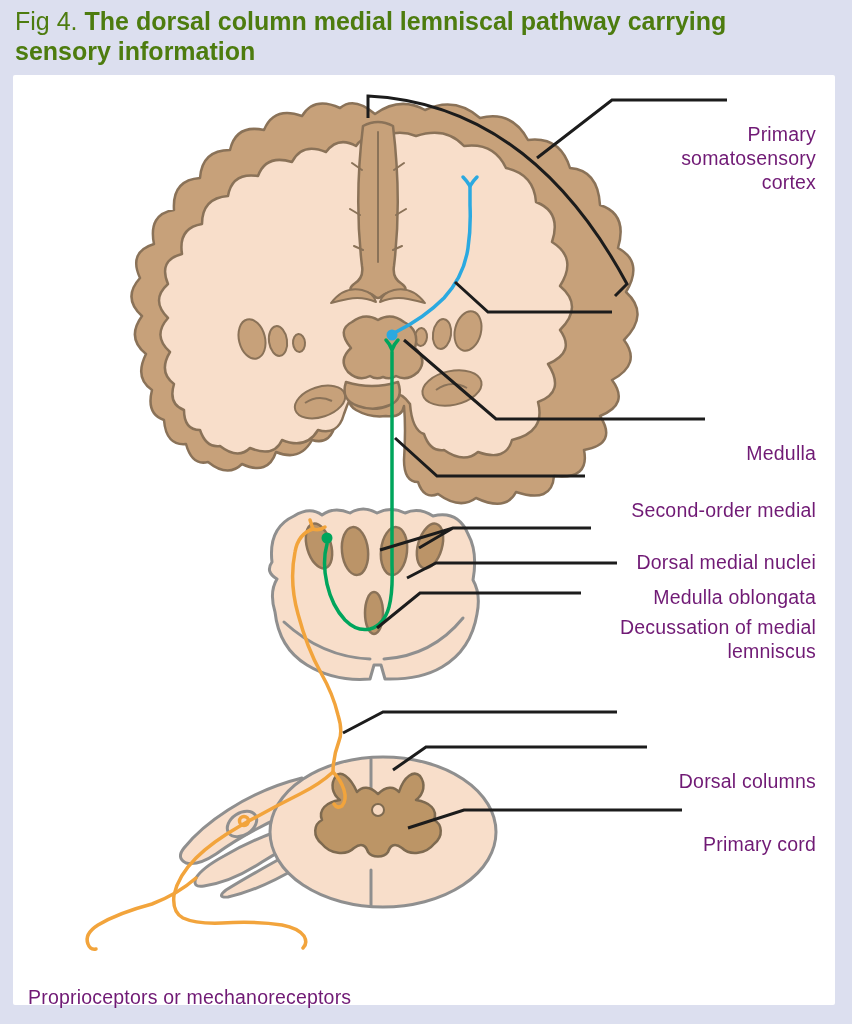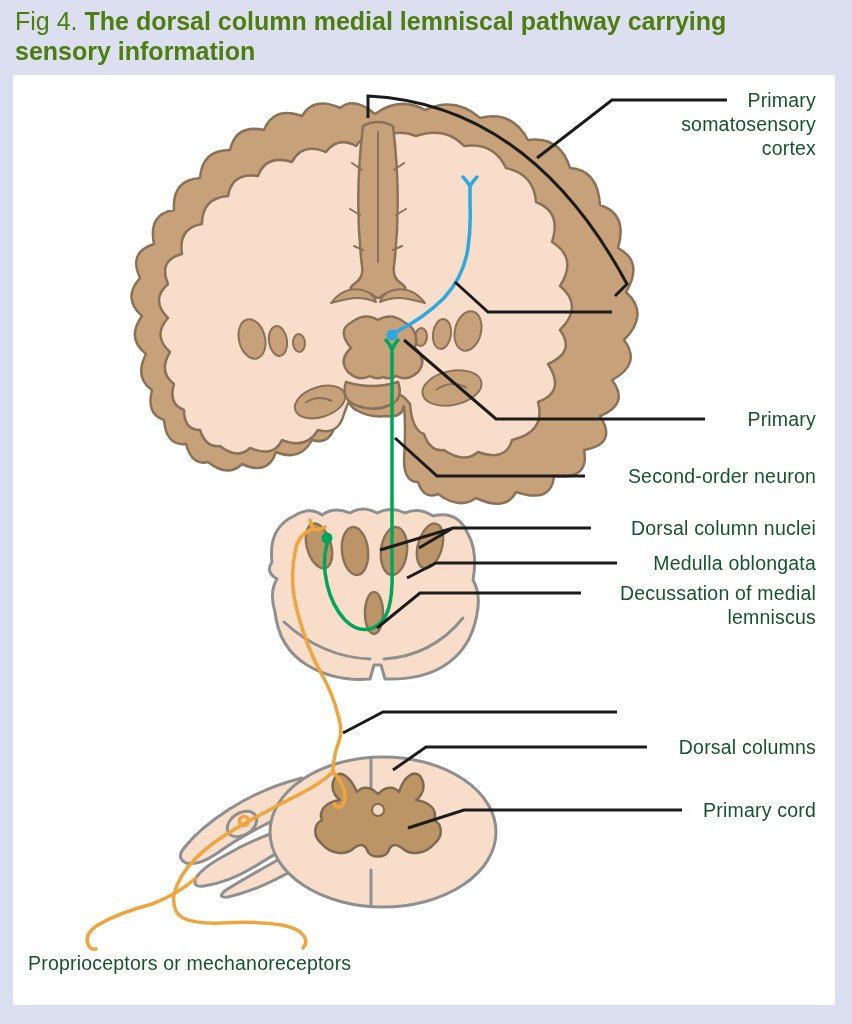--- a/index.html
+++ b/index.html
@@ -16,22 +16,22 @@
   }
   .title .prefix{font-weight:400;}
   .panel{
     position:absolute;left:13px;top:75px;width:822px;height:930px;
     background:#FFFFFF;border-radius:2px;
   }
   .panel svg{position:absolute;left:0;top:0;}
   .overlay{position:absolute;inset:0;pointer-events:none;}
   .lbl{
     position:absolute;right:36px;
-    font-size:19.5px;line-height:24px;color:#14532d;
-    text-align:right;white-space:nowrap;letter-spacing:.2px;
+    font-size:19.5px;line-height:24px;color:#701a75;
+    text-align:right;white-space:nowrap;letter-spacing:.2px;margin-top:34px;
   }
   .lbl.wrap{white-space:normal;}
   .lbl.left{left:28px;right:auto;text-align:center;}
 </style>
 </head>
 <body>
 
 <div class="title">
   <span class="prefix">Fig 4.</span>
   <span>The dorsal column medial lemniscal pathway carrying sensory information</span>
@@ -163,21 +163,21 @@
     <path d="M 377,628 L 420,593 L 581,593"></path>
     <path d="M 343,733 L 383,712 L 617,712"></path>
     <path d="M 393,770 L 426,747 L 647,747"></path>
     <path d="M 408,828 L 464,810 L 682,810"></path>
   </g>
 </svg>
 </div>
 
 <div class="overlay">
   <div class="lbl wrap" style="top:88px;width:160px;">Primary somatosensory cortex</div>
-  <div class="lbl" style="top:407px;">Primary</div>
-  <div class="lbl" style="top:464px;">Second-order neuron</div>
-  <div class="lbl" style="top:516px;">Dorsal column nuclei</div>
+  <div class="lbl" style="top:407px;">Medulla</div>
+  <div class="lbl" style="top:464px;">Second-order medial</div>
+  <div class="lbl" style="top:516px;">Dorsal medial nuclei</div>
   <div class="lbl wrap" style="top:581px;width:205px;">Decussation of medial lemniscus</div>
   <div class="lbl" style="top:551px;">Medulla oblongata</div>
   <div class="lbl" style="top:735px;text-align:right;">Dorsal columns</div>
   <div class="lbl" style="top:798px;">Primary cord</div>
   <div class="lbl left" style="top:951px;">Proprioceptors or mechanoreceptors</div>
 </div>
 
 </body></html>

